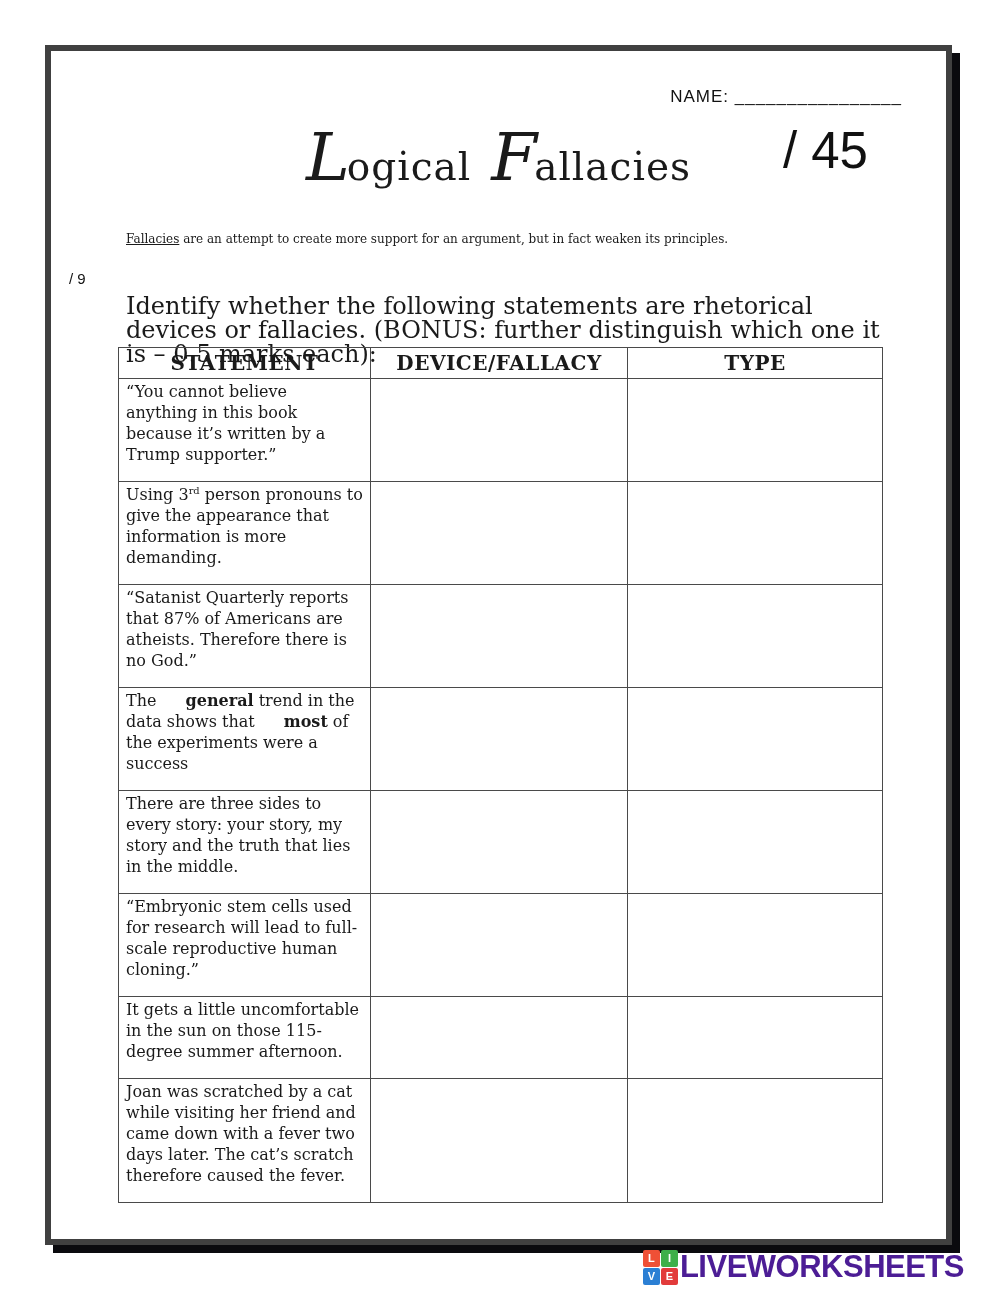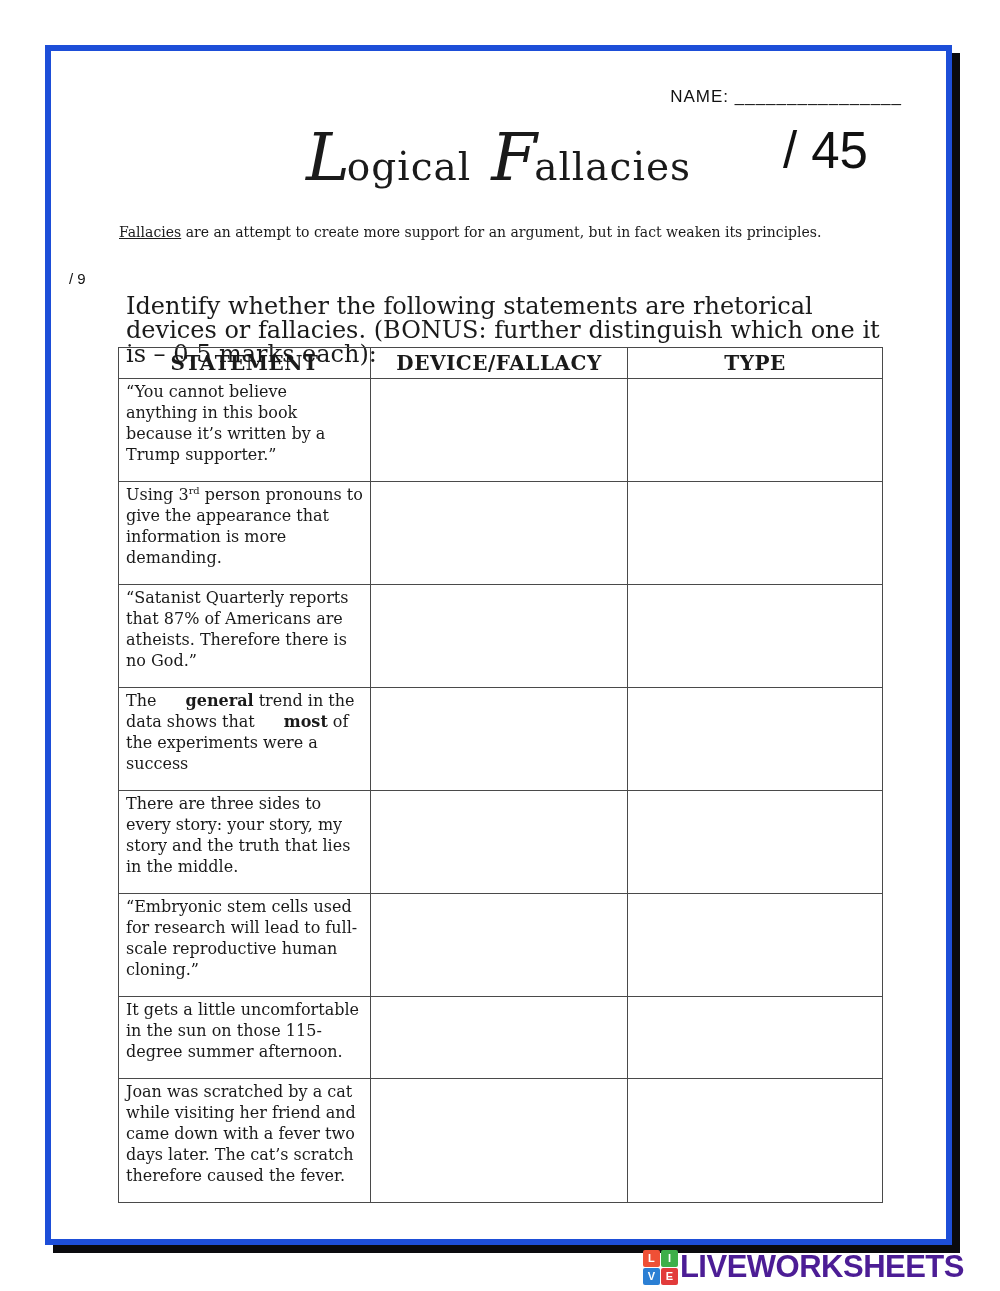--- a/index.html
+++ b/index.html
@@ -1,39 +1,39 @@
 <!DOCTYPE html>
 <html><head>
 <meta charset="utf-8">
 <style>
   html,body { margin:0; padding:0; background:#ffffff; }
   .page { position:relative; width:1000px; height:1291px; background:#fff; overflow:hidden;
           font-family:"DejaVu Serif", serif; color:#1a1a1a; }
 
   
   .frame { position:absolute; left:45px; top:45px; width:895px; height:1188px;
-           border:6px solid #1d4ed8; background:#fff; box-shadow:8px 8px 0 #0a0a0e; }
+           border:6px solid #404040; background:#fff; box-shadow:8px 8px 0 #0a0a0e; }
 
   .name-line { position:absolute; top:36px; right:44px;
                font-family:"Liberation Sans", sans-serif; font-size:17px; letter-spacing:1px; color:#111; }
   .score-total { position:absolute; top:70px; right:78px;
                  font-family:"Liberation Sans", sans-serif; font-size:51px; color:#111; }
 
   .title { position:absolute; top:74px; left:0; width:100%;
            display:flex; justify-content:center; align-items:baseline; }
   .title .cap { font-family:"DejaVu Serif", serif; font-style:italic; font-size:66px; line-height:1;
                 margin-right:-3px; }
   .title .cap.second { margin-left:20px; }
   .title .tl { font-family:"DejaVu Serif", serif; font-size:39px; letter-spacing:1px; }
 
   .score-left { position:absolute; top:219px; left:18px;
                 font-family:"Liberation Sans", sans-serif; font-size:15px; color:#111; }
 
-  .intro { position:absolute; top:168px; left:67px; width:770px; margin:1px;
-           font-size:14px; line-height:25px; }
+  .intro { position:absolute; top:168px; left:67px; width:770px; margin:8px;
+           font-size:12px; line-height:25px; }
   .intro .u { text-decoration:underline; }
   .instructions { position:absolute; top:235px; left:67px; width:770px; margin:8px;
                   font-size:24px; line-height:24px; }
 
   table.ws { position:absolute; top:296px; left:67px; width:764px;
              border-collapse:collapse; table-layout:fixed; }
   table.ws th, table.ws td { border:1.5px solid #4a4a4a; }
   table.ws th { font-size:20px; font-weight:bold; text-align:center; padding:3px 2px;
                 font-family:"DejaVu Serif", serif; letter-spacing:0.5px; }
   table.ws td { font-size:16px; line-height:21px; padding:2px 7px 16px 7px; vertical-align:top; }

